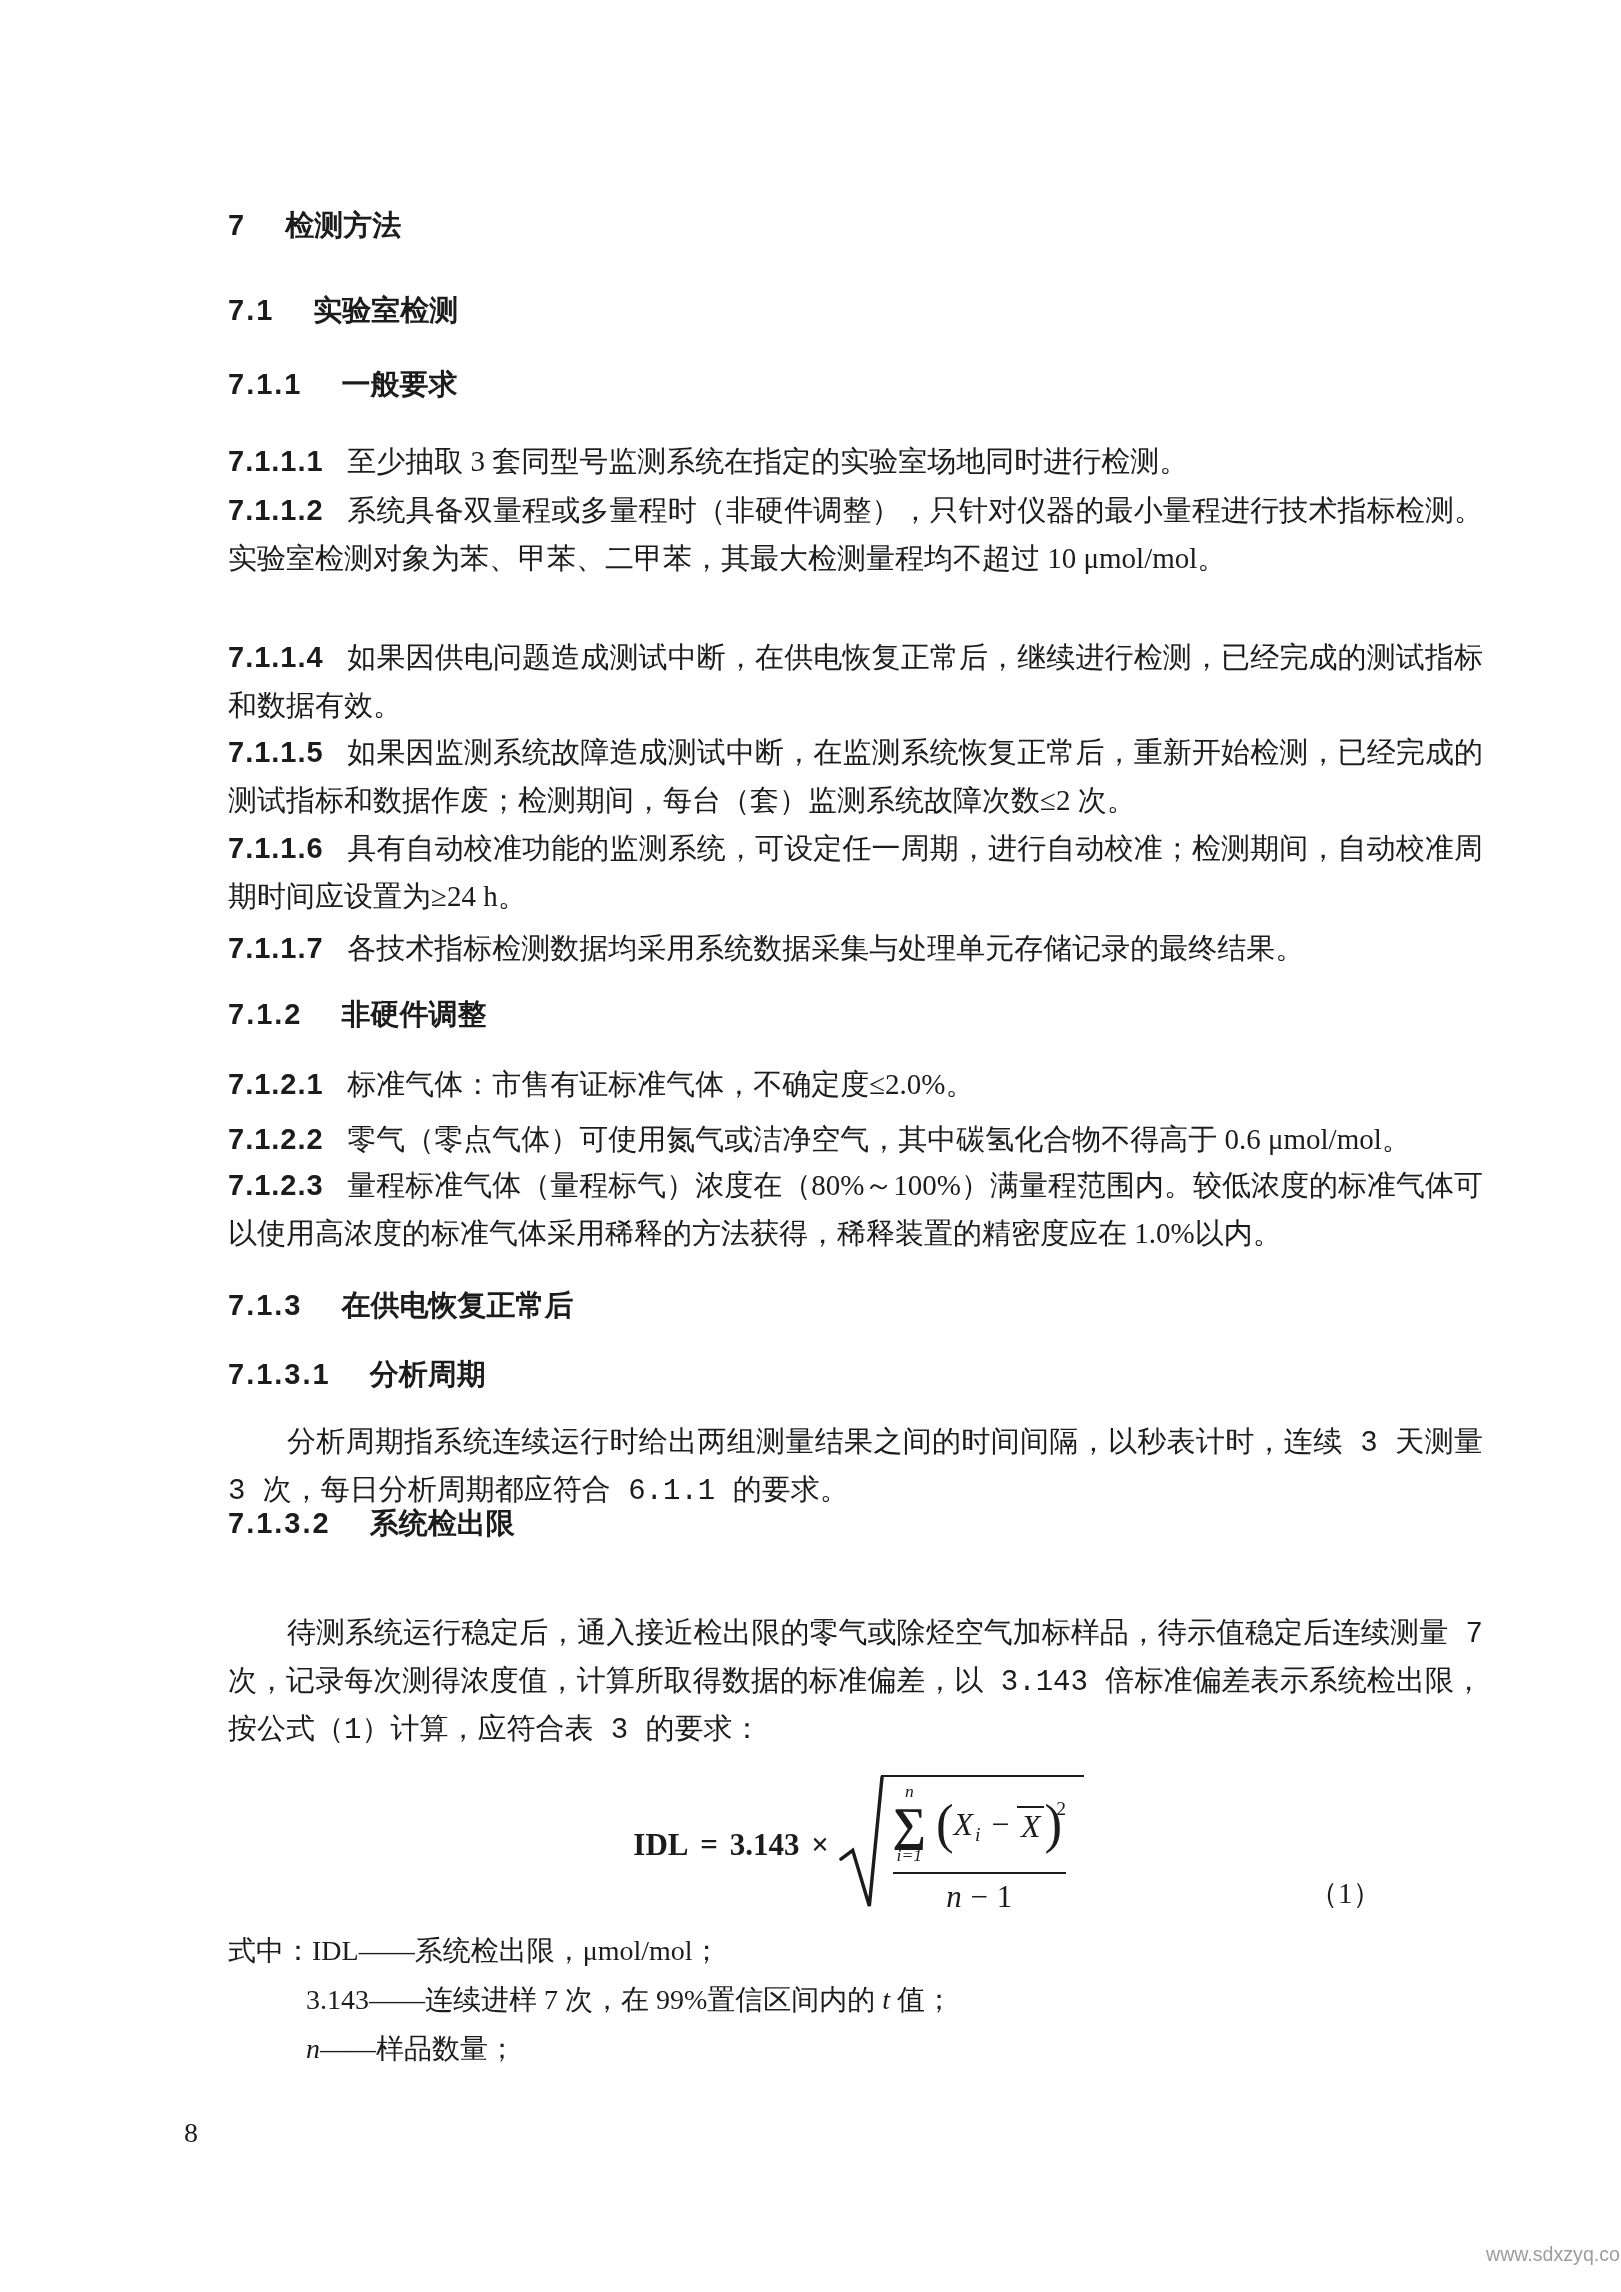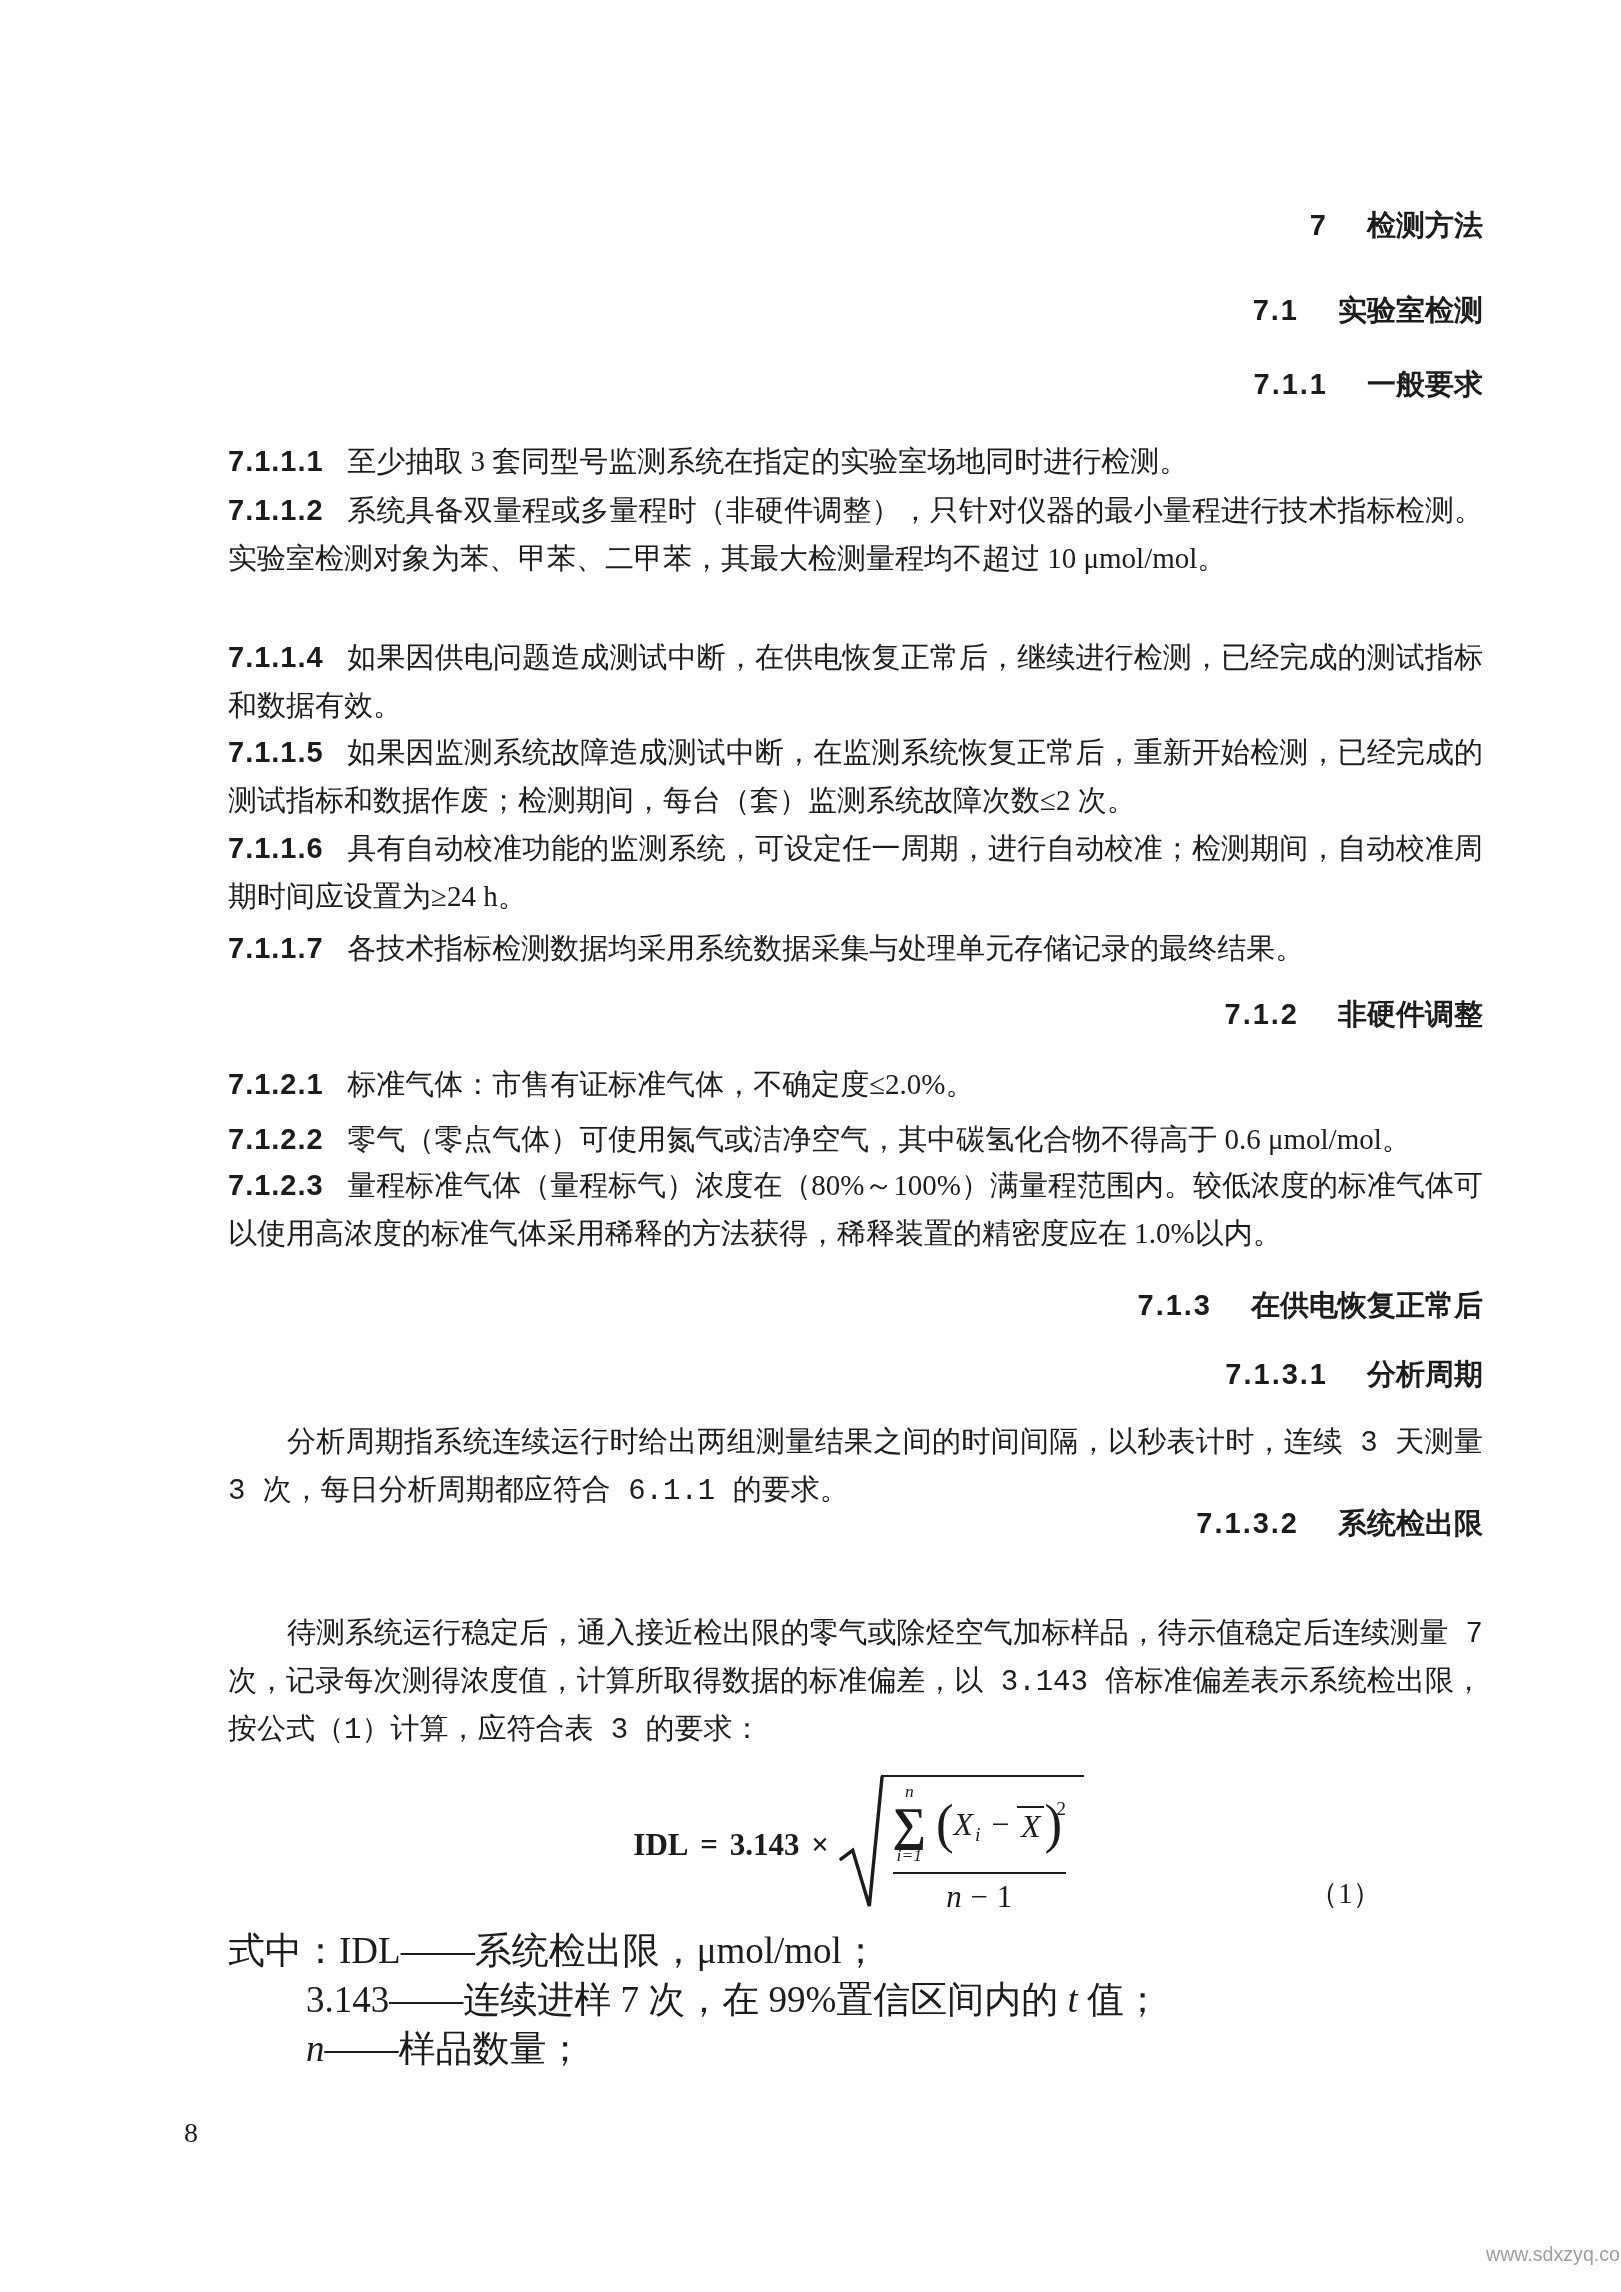--- a/index.html
+++ b/index.html
@@ -7,21 +7,21 @@
   .page {
     position: relative;
     width: 1621px;
     height: 2293px;
     margin: 0 auto;
     background: #ffffff;
     color: #1c1c1c;
     font-family: "Liberation Serif", "DejaVu Serif", serif;
     overflow: hidden;
   }
-  .blk { position: absolute; left: 228px; width: 1255px; text-align: right; }
+  .blk { position: absolute; left: 228px; width: 1255px; }
   .body-text {
     font-size: 29px;
     line-height: 48px;
     text-align: justify;
     text-align-last: left;
   }
   .clause-num {
     font-family: "Liberation Sans", "DejaVu Sans", sans-serif;
     font-weight: 700;
     letter-spacing: 1px;
@@ -61,21 +61,21 @@
   .minus-tok { margin: 0 7.8px; }
   .xbar { font-style: italic; display: inline-block; border-top: 2.9px solid #1c1c1c; padding: 2px 3.9px 0 3.9px; line-height: 1; }
   .sup2 { font-size: 19.6px; align-self: flex-start; margin: -2px 0 0 -5.9px; }
   .frac-den {
     border-top: 2.9px solid #1c1c1c; width: 100%;
     display: flex; justify-content: center; gap: 8.8px;
     padding-top: 4.9px; font-size: 31px;
   }
   .eq-number { position: absolute; left: 1309px; top: 1874px; font-size: 29px; }
 
-  .where-line { position: absolute; font-size: 37px; line-height: 48px; white-space: nowrap; }
+  .where-line { position: absolute; font-size: 28px; line-height: 48px; white-space: nowrap; }
   .page-number { position: absolute; left: 184px; top: 2117px; font-size: 28px; }
   .watermark {
     position: absolute; left: 1486px; top: 2243px;
     font-family: "Liberation Sans", "DejaVu Sans", sans-serif;
     font-size: 19.6px; color: #9d9d9d;
   }
 </style>
 </head>
 <body>
 

